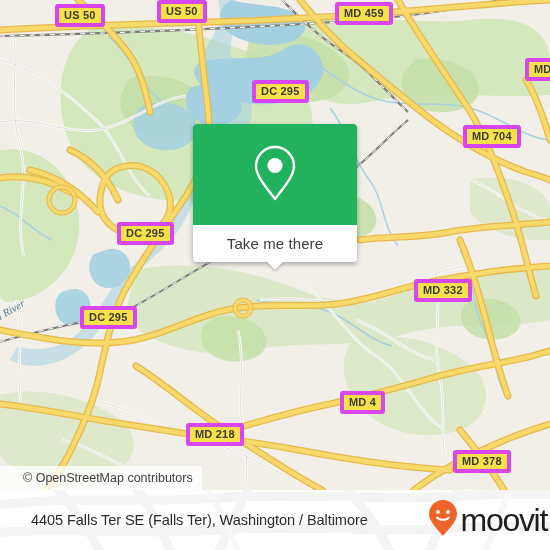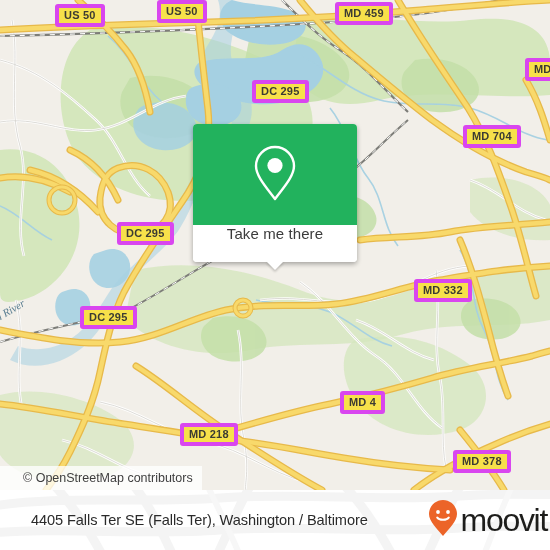--- a/index.html
+++ b/index.html
@@ -79,21 +79,21 @@
     border-radius: 4px 4px 0 0;
     display: flex;
     align-items: center;
     justify-content: center;
   }
   #popup-foot {
     height: 37px;
     background: #ffffff;
     border-radius: 0 0 4px 4px;
     display: flex;
-    align-items: flex-start;
+    align-items: center;
     justify-content: center;
     position: relative;
   }
   #popup-foot-label {
     color: #3b3b3b;
     font-size: 15px;
     font-family: "Liberation Sans", sans-serif;
     letter-spacing: 0.1px;
   }
   #popup-tail {
@@ -337,21 +337,21 @@
     <div class="shield" style="left:55px;  top:4px;">US 50</div>
     <div class="shield" style="left:157px; top:0px;">US 50</div>
     <div class="shield" style="left:335px; top:2px;">MD 459</div>
     <div class="shield" style="left:525px; top:58px;">MD</div>
     <div class="shield" style="left:252px; top:80px;">DC 295</div>
     <div class="shield" style="left:463px; top:125px;">MD 704</div>
     <div class="shield" style="left:117px; top:222px;">DC 295</div>
     <div class="shield" style="left:414px; top:243px;margin-top:36px;">MD 332</div>
     <div class="shield" style="left:80px;  top:306px;">DC 295</div>
     <div class="shield" style="left:340px; top:391px;">MD 4</div>
-    <div class="shield" style="left:180px; top:423px;text-align:right;">MD 218</div>
+    <div class="shield" style="left:186px; top:423px;text-align:right;">MD 218</div>
     <div class="shield" style="left:453px; top:450px;">MD 378</div>
 
     <div id="popup">
       <div id="popup-head">
         <span>
           <svg width="48" height="58" viewBox="0 0 48 58" aria-hidden="true">
             <path d="M24 3 C13.5 3 5 11.5 5 22 C5 32 15 43 24 55 C33 43 43 32 43 22 C43 11.5 34.5 3 24 3 Z" fill="none" stroke="#ffffff" stroke-width="2.4" stroke-linejoin="round"></path>
             <circle cx="24" cy="21.5" r="7.6" fill="#ffffff"></circle>
           </svg>
         </span>

